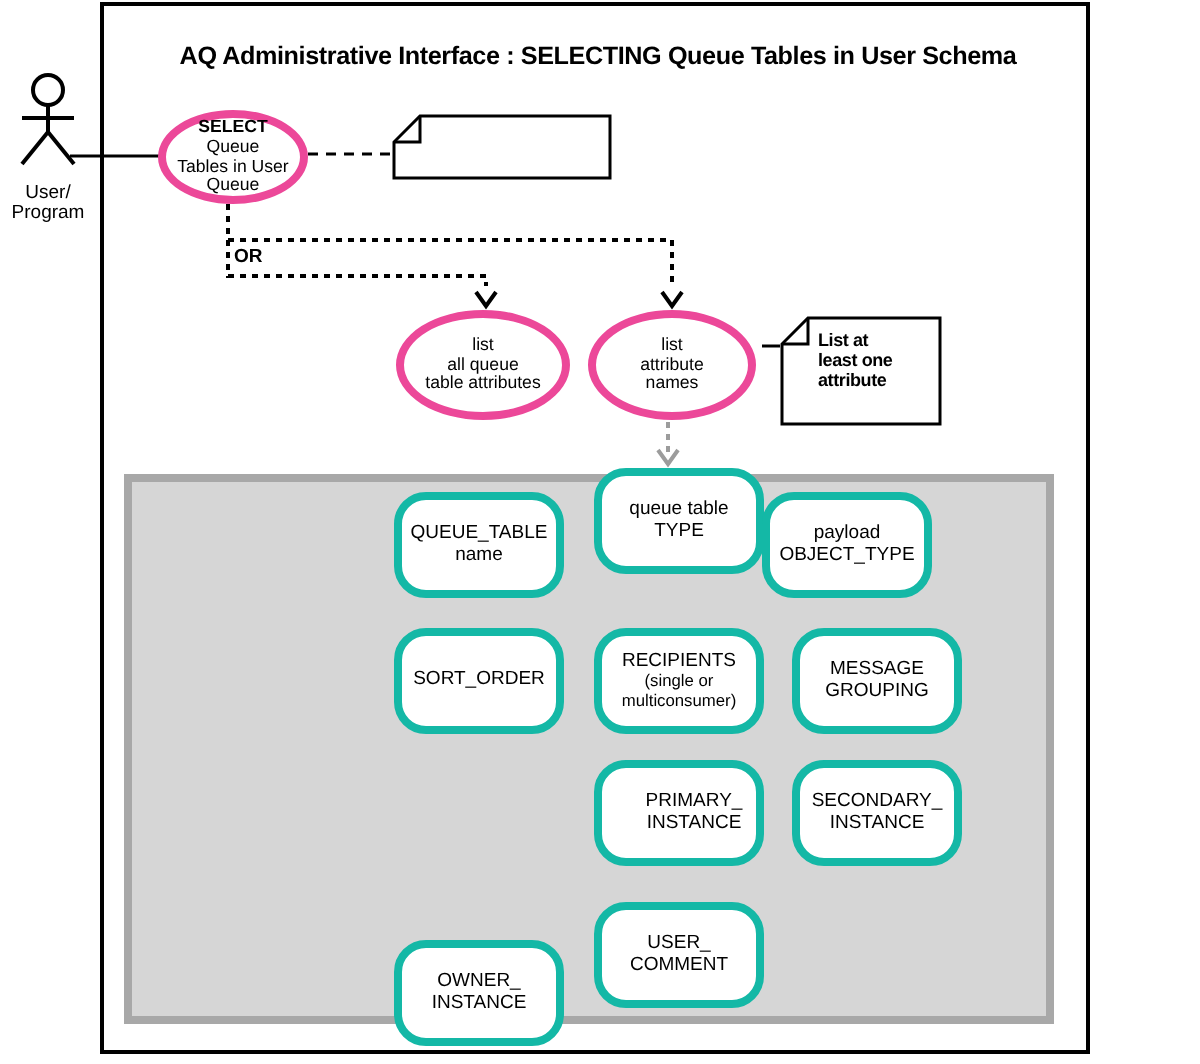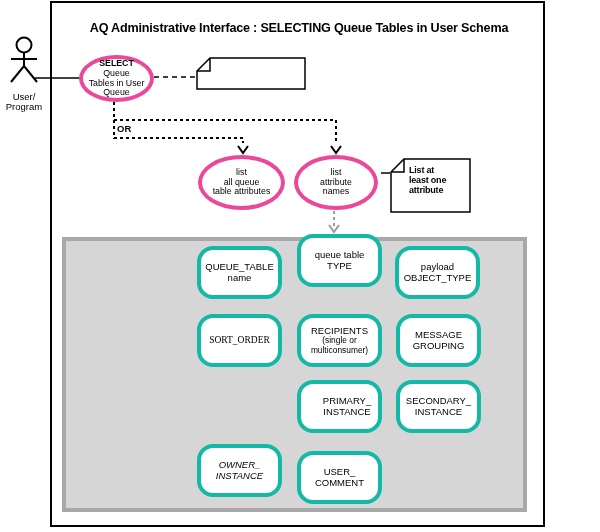--- a/index.html
+++ b/index.html
@@ -136,26 +136,26 @@
   <div class="panel"></div>
 
   <div class="abox" style="left:197px;top:246px;">
     <span>QUEUE_TABLE</span>
     <span>name</span>
   </div>
   <div class="abox" style="left:297px;top:234px;">
     <span>queue table</span>
     <span>TYPE</span>
   </div>
-  <div class="abox" style="left:395px;top:246px;text-align:right;">
+  <div class="abox" style="left:381px;top:246px;text-align:right;">
     <span>payload</span>
     <span>OBJECT_TYPE</span>
   </div>
 
-  <div class="abox" style="left:197px;top:314px;font-family:Liberation Serif, serif;">
+  <div class="abox" style="left:197px;top:314px;">
     <span>SORT_ORDER</span>
   </div>
   <div class="abox" style="left:297px;top:314px;">
     <span>RECIPIENTS</span>
     <span class="sm">(single or</span>
     <span class="sm">multiconsumer)</span>
   </div>
   <div class="abox" style="left:396px;top:314px;">
     <span>MESSAGE</span>
     <span>GROUPING</span>
@@ -163,21 +163,21 @@
 
   <div class="abox" style="left:297px;top:380px;padding-left:15px;">
     <span>PRIMARY_</span>
     <span>INSTANCE</span>
   </div>
   <div class="abox" style="left:396px;top:380px;">
     <span>SECONDARY_</span>
     <span>INSTANCE</span>
   </div>
 
-  <div class="abox" style="left:197px;top:444px;font-style:italic;">
+  <div class="abox" style="left:197px;top:470px;">
     <span>OWNER_</span>
     <span>INSTANCE</span>
   </div>
   <div class="abox" style="left:297px;top:451px;">
     <span>USER_</span>
     <span>COMMENT</span>
   </div>
 
 </div>
 

